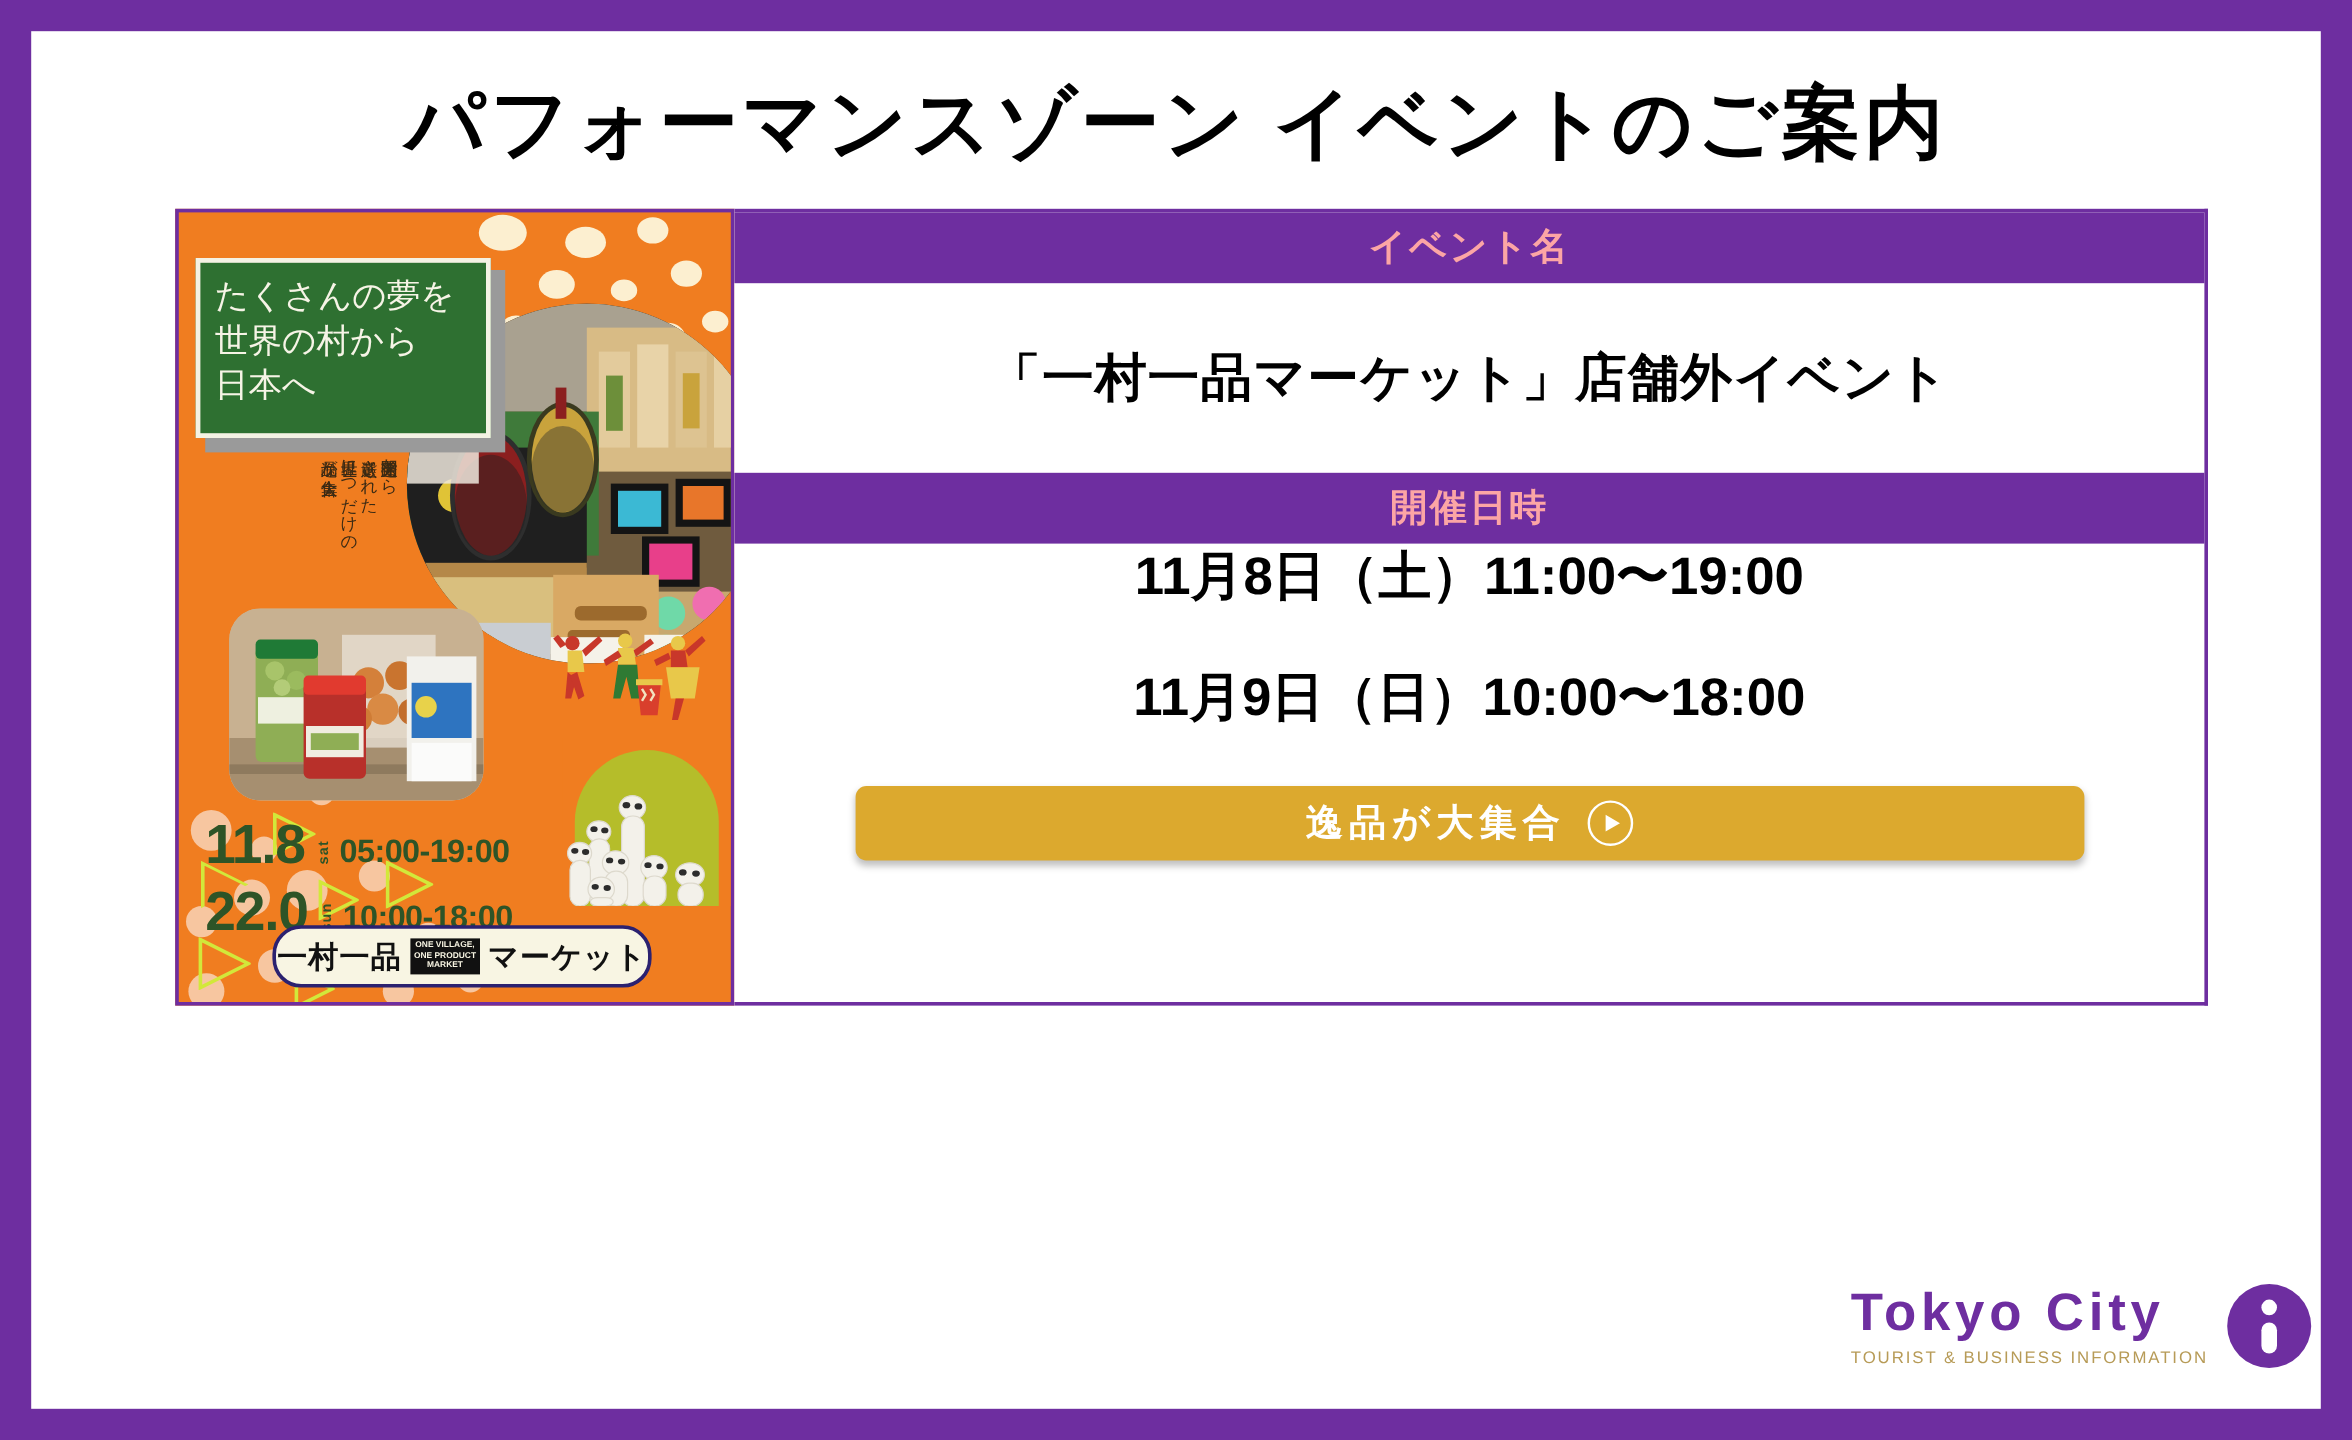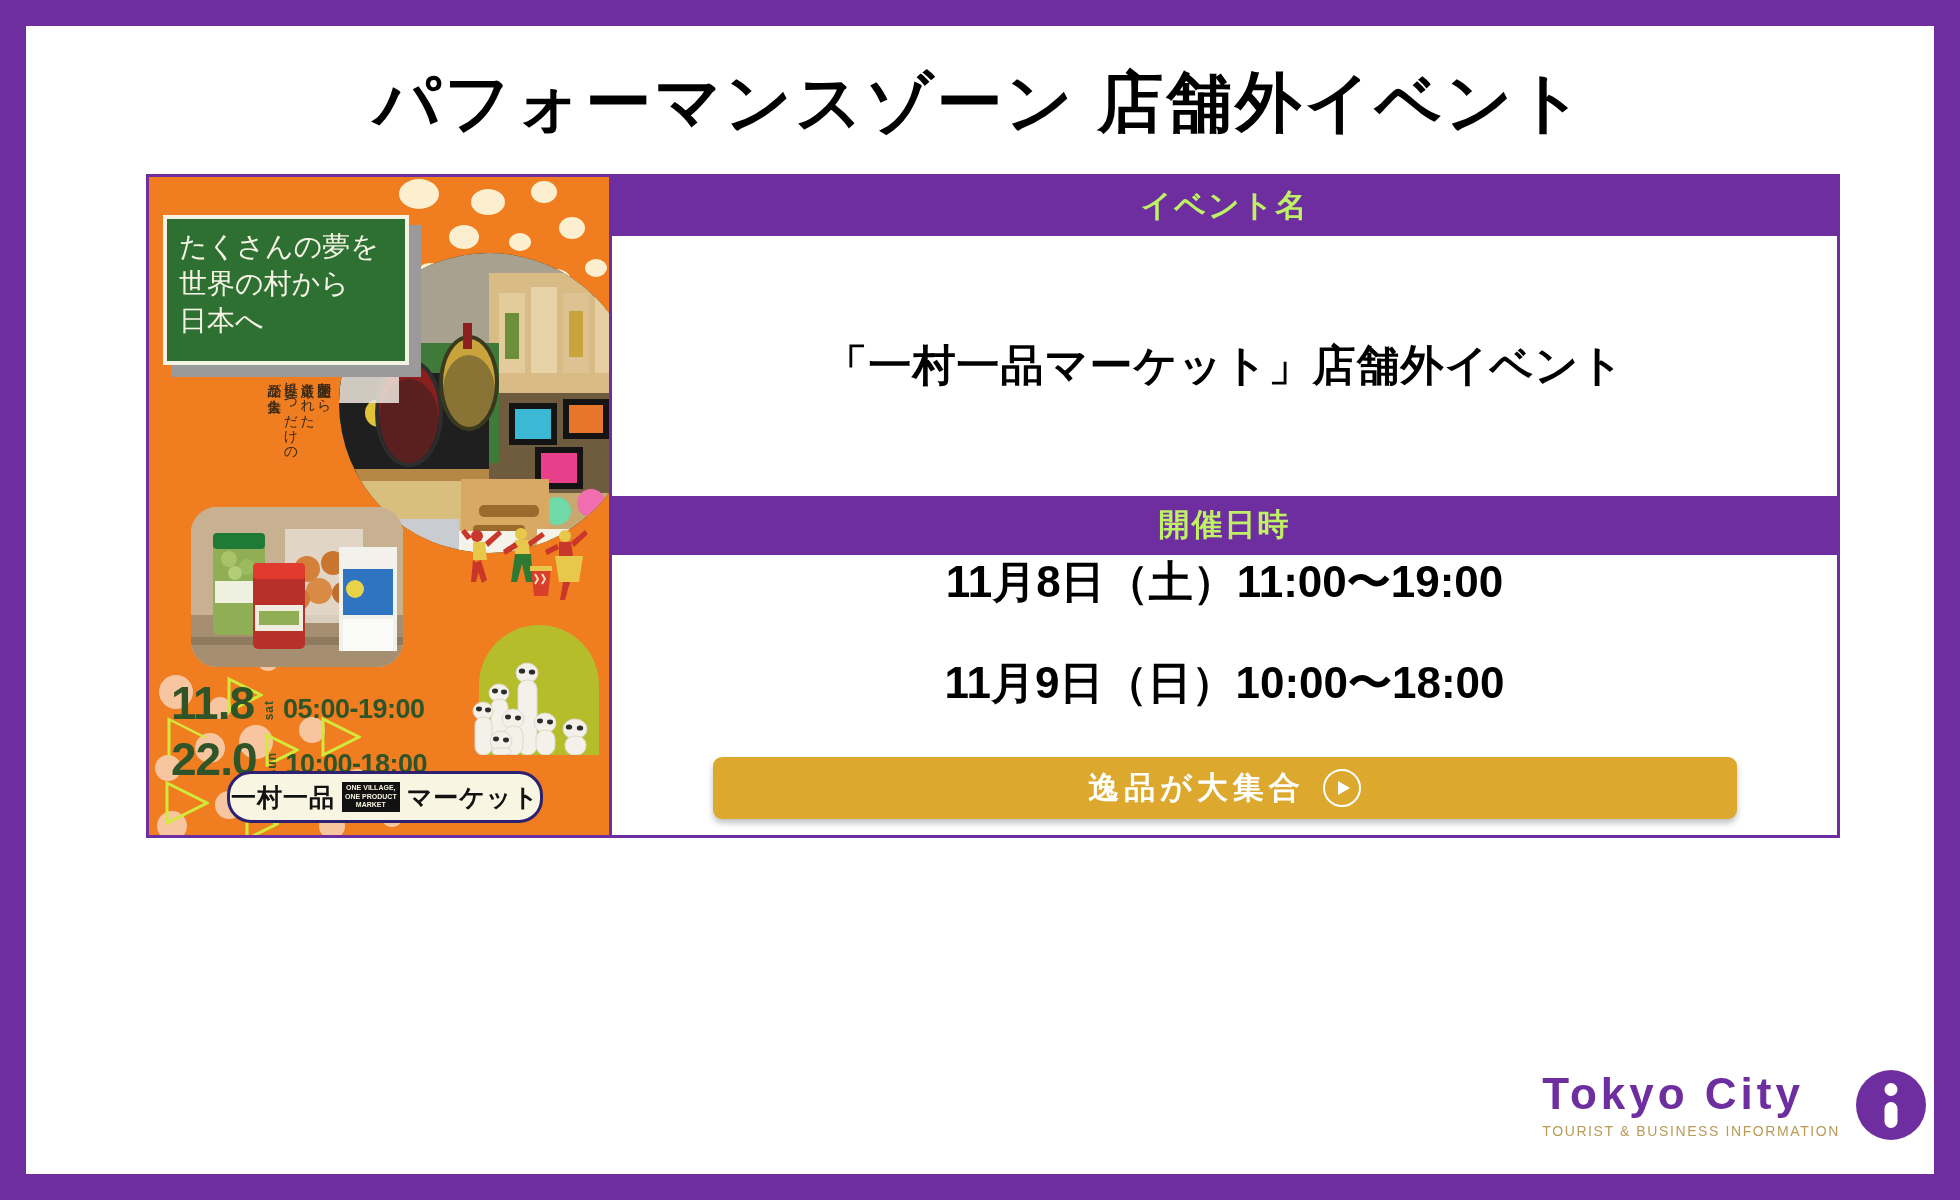--- a/index.html
+++ b/index.html
@@ -248,30 +248,30 @@
     top: 0;
     width: 1228px;
     height: 664px;
     border: 3px solid #6E2EA0;
     border-left: none;
     box-sizing: border-box;
     background: #ffffff;
   }
   .bar {
     background: #6E2EA0;
-    color: #bef264;
+    color: #fca5a5;
     text-align: center;
     font-size: 31px;
     font-weight: bold;
     letter-spacing: 2px;
     padding: 8px 0 9px;
     font-family: "Liberation Sans", sans-serif;
   }
   .sec-event {
-    height: 260px;
+    height: 158px;
     display: flex;
     align-items: center;
     justify-content: center;
   }
   .event-name {
     font-size: 43px;
     font-weight: bold;
     color: #000;
     letter-spacing: 1px;
     text-align: center;
@@ -389,21 +389,21 @@
     border-radius: 7px;
     background: #ffffff;
   }
 </style>
 </head>
 <body>
 
 <div class="slide">
   <div class="slide-inner">
 
-    <div class="page-title">パフォーマンスゾーン 店舗外イベント</div>
+    <div class="page-title">パフォーマンスゾーン イベントのご案内</div>
 
     <div class="content">
 
       <div class="poster">
 
         <div class="poster-bg-dots">
 
           <div class="dot" style="left:250px;top:2px;width:40px;height:30px;"></div>
           <div class="dot" style="left:322px;top:12px;width:34px;height:26px;"></div>
           <div class="dot" style="left:382px;top:4px;width:26px;height:22px;"></div>

